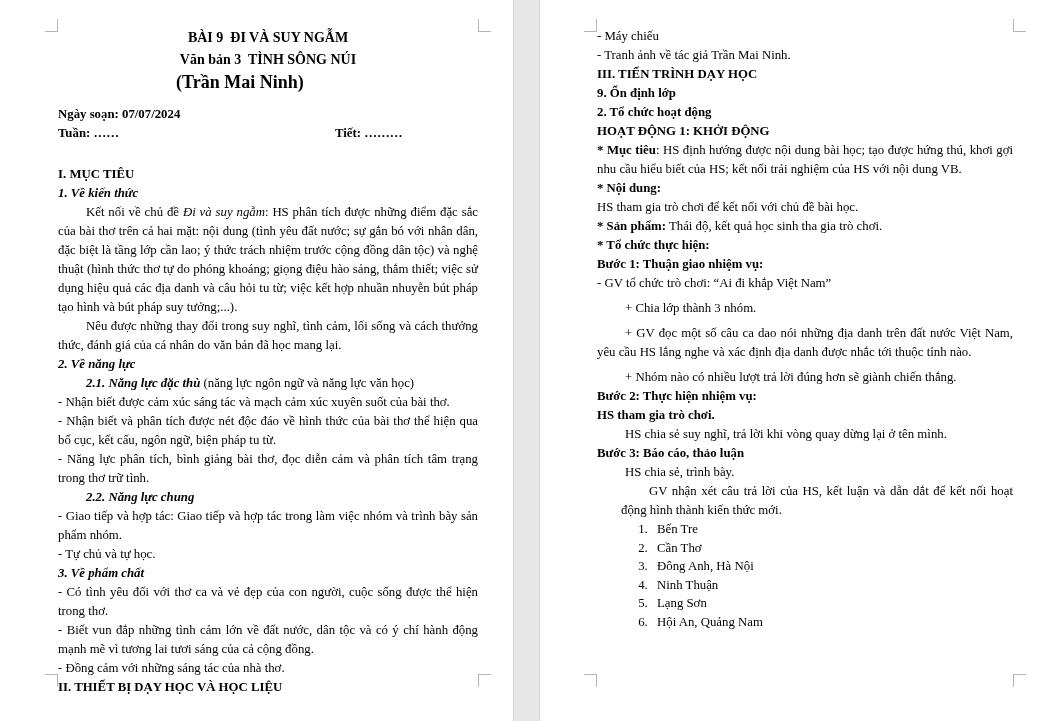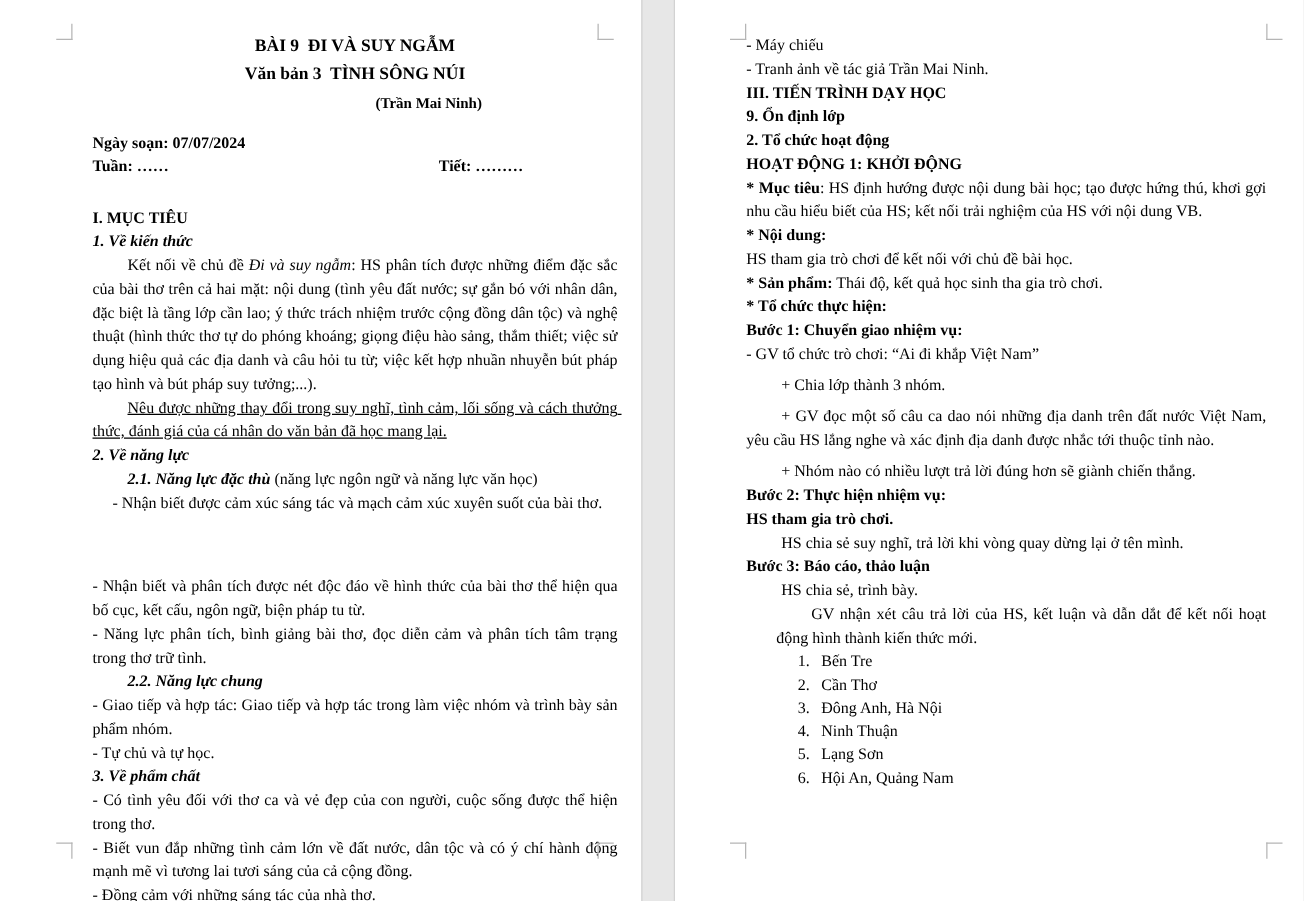--- a/index.html
+++ b/index.html
@@ -3,21 +3,21 @@
 <meta charset="utf-8">
 <style>
   html,body{margin:0;padding:0;background:#e7e7e7;}
   #canvas{
     position:relative;width:1043px;height:721px;overflow:hidden;
     background:#ffffff;
     font-family:"Liberation Serif","DejaVu Serif",serif;
     color:#000;
   }
   .page{position:absolute;top:0;height:721px;background:#ffffff;}
-  #page-left{left:16px;width:576px;}
+  #page-left{left:0;width:576px;}
   #page-right{left:540px;width:481px;}
   #page-gap{
     position:absolute;top:0;left:513px;width:27px;height:721px;
     background:#e7e7e7;border-left:1px solid #d2d2d2;border-right:1px solid #d2d2d2;
     box-sizing:border-box;
   }
   .textarea{position:absolute;top:27px;}
   #left-text{left:58px;width:420px;}
   #right-text{left:57px;width:416px;}
   .para{font-size:12.8px;line-height:19px;white-space:pre-wrap;}
@@ -33,33 +33,33 @@
   .crop.br{border-left:1px solid #b5b5b5;border-top:1px solid #b5b5b5;}
 </style>
 </head>
 <body>
 
 <div id="canvas">
   <div class="page" id="page-left">
     <div class="textarea" id="left-text">
         <div class="para" style="text-align: center; font-size: 14px; line-height: 22px;"><span class="b">BÀI 9  ĐI VÀ SUY NGẪM</span></div>
         <div class="para" style="text-align: center; font-size: 14px; line-height: 22px;"><span class="b">Văn bản 3  TÌNH SÔNG NÚI</span></div>
-        <div class="para" style="text-align: center; margin-left: 118px; font-size: 12px; line-height: 22px;"><span class="b">(Trần Mai Ninh)</span></div>
+        <div class="para" style="margin-left: 118px; font-size: 18px; line-height: 22px;"><span class="b">(Trần Mai Ninh)</span></div>
         <div class="spacer" style="height: 12px;"></div>
         <div class="para"><span class="b">Ngày soạn: 07/07/2024</span></div>
         <div class="para"><span class="b" style="display: inline-block; width: 277px;">Tuần: ……</span><span class="b">Tiết: ………</span></div>
         <div class="spacer" style="height: 22px;"></div>
         <div class="para"><span class="b">I. MỤC TIÊU</span></div>
         <div class="para"><span class="b i">1. Về kiến thức</span></div>
         <div class="para" style="text-align: justify; text-indent: 28px;"><span>Kết nối về chủ đề </span><span class="i">Đi và suy ngẫm</span><span>: HS phân tích được những điểm đặc sắc của bài thơ trên cả hai mặt: nội dung (tình yêu đất nước; sự gắn bó với nhân dân, đặc biệt là tầng lớp cần lao; ý thức trách nhiệm trước cộng đồng dân tộc) và nghệ thuật (hình thức thơ tự do phóng khoáng; giọng điệu hào sảng, thắm thiết; việc sử dụng hiệu quả các địa danh và câu hỏi tu từ; việc kết hợp nhuần nhuyễn bút pháp tạo hình và bút pháp suy tưởng;...).</span></div>
-        <div class="para" style="text-align: justify; text-indent: 28px; text-decoration: underline;"><span>Nêu được những thay đổi trong suy nghĩ, tình cảm, lối sống và cách thưởng thức, đánh giá của cá nhân do văn bản đã học mang lại.</span></div>
+        <div class="para" style="text-align: justify; text-indent: 28px;"><span>Nêu được những thay đổi trong suy nghĩ, tình cảm, lối sống và cách thưởng thức, đánh giá của cá nhân do văn bản đã học mang lại.</span></div>
         <div class="para"><span class="b i">2. Về năng lực</span></div>
         <div class="para" style="text-indent: 28px;"><span class="b i">2.1. Năng lực đặc thù</span><span> (năng lực ngôn ngữ và năng lực văn học)</span></div>
-        <div class="para" style="text-align: justify; margin-left: 16px;"><span>- Nhận biết được cảm xúc sáng tác và mạch cảm xúc xuyên suốt của bài thơ.</span></div>
-        <div class="para" style="text-align: justify; margin-top: 48px;"><span>- Nhận biết và phân tích được nét độc đáo về hình thức của bài thơ thể hiện qua bố cục, kết cấu, ngôn ngữ, biện pháp tu từ.</span></div>
+        <div class="para" style="text-align: justify;"><span>- Nhận biết được cảm xúc sáng tác và mạch cảm xúc xuyên suốt của bài thơ.</span></div>
+        <div class="para" style="text-align: justify;"><span>- Nhận biết và phân tích được nét độc đáo về hình thức của bài thơ thể hiện qua bố cục, kết cấu, ngôn ngữ, biện pháp tu từ.</span></div>
         <div class="para" style="text-align: justify;"><span>- Năng lực phân tích, bình giảng bài thơ, đọc diễn cảm và phân tích tâm trạng trong thơ trữ tình.</span></div>
         <div class="para" style="text-indent: 28px;"><span class="b i">2.2. Năng lực chung</span></div>
         <div class="para" style="text-align: justify;"><span>- Giao tiếp và hợp tác: Giao tiếp và hợp tác trong làm việc nhóm và trình bày sản phẩm nhóm.</span></div>
         <div class="para"><span>- Tự chủ và tự học.</span></div>
         <div class="para"><span class="b i">3. Về phẩm chất</span></div>
         <div class="para" style="text-align: justify;"><span>- Có tình yêu đối với thơ ca và vẻ đẹp của con người, cuộc sống được thể hiện trong thơ.</span></div>
         <div class="para" style="text-align: justify;"><span>- Biết vun đắp những tình cảm lớn về đất nước, dân tộc và có ý chí hành động mạnh mẽ vì tương lai tươi sáng của cả cộng đồng.</span></div>
         <div class="para"><span>- Đồng cảm với những sáng tác của nhà thơ.</span></div>
         <div class="para"><span class="b">II. THIẾT BỊ DẠY HỌC VÀ HỌC LIỆU</span></div>
       </div>
@@ -71,21 +71,21 @@
         <div class="para"><span>- Tranh ảnh về tác giả Trần Mai Ninh.</span></div>
         <div class="para"><span class="b">III. TIẾN TRÌNH DẠY HỌC</span></div>
         <div class="para"><span class="b">9. Ổn định lớp</span></div>
         <div class="para"><span class="b">2. Tổ chức hoạt động</span></div>
         <div class="para"><span class="b">HOẠT ĐỘNG 1: KHỞI ĐỘNG</span></div>
         <div class="para" style="text-align: justify;"><span class="b">* Mục tiêu</span><span>: HS định hướng được nội dung bài học; tạo được hứng thú, khơi gợi nhu cầu hiểu biết của HS; kết nối trải nghiệm của HS với nội dung VB.</span></div>
         <div class="para"><span class="b">* Nội dung:</span></div>
         <div class="para"><span>HS tham gia trò chơi để kết nối với chủ đề bài học.</span></div>
         <div class="para"><span class="b">* Sản phẩm:</span><span> Thái độ, kết quả học sinh tha gia trò chơi.</span></div>
         <div class="para"><span class="b">* Tổ chức thực hiện:</span></div>
-        <div class="para"><span class="b">Bước 1: Chuyển giao nhiệm vụ:</span></div>
+        <div class="para"><span class="b">Bước 1: Thuận giao nhiệm vụ:</span></div>
         <div class="para"><span>- GV tổ chức trò chơi: “Ai đi khắp Việt Nam”</span></div>
         <div class="para" style="text-indent: 28px; margin-top: 6px;"><span>+ Chia lớp thành 3 nhóm.</span></div>
         <div class="para" style="text-align: justify; text-indent: 28px; margin-top: 6px;"><span>+ GV đọc một số câu ca dao nói những địa danh trên đất nước Việt Nam, yêu cầu HS lắng nghe và xác định địa danh được nhắc tới thuộc tỉnh nào.</span></div>
         <div class="para" style="text-indent: 28px; margin-top: 6px;"><span>+ Nhóm nào có nhiều lượt trả lời đúng hơn sẽ giành chiến thắng.</span></div>
         <div class="para"><span class="b">Bước 2: Thực hiện nhiệm vụ:</span></div>
         <div class="para"><span class="b">HS tham gia trò chơi.</span></div>
         <div class="para" style="text-indent: 28px;"><span>HS chia sẻ suy nghĩ, trả lời khi vòng quay dừng lại ở tên mình.</span></div>
         <div class="para"><span class="b">Bước 3: Báo cáo, thảo luận</span></div>
         <div class="para" style="text-indent: 28px;"><span>HS chia sẻ, trình bày.</span></div>
         <div class="para" style="text-align: justify; text-indent: 28px; margin-left: 24px;"><span>GV nhận xét câu trả lời của HS, kết luận và dẫn dắt để kết nối hoạt động hình thành kiến thức mới.</span></div>

